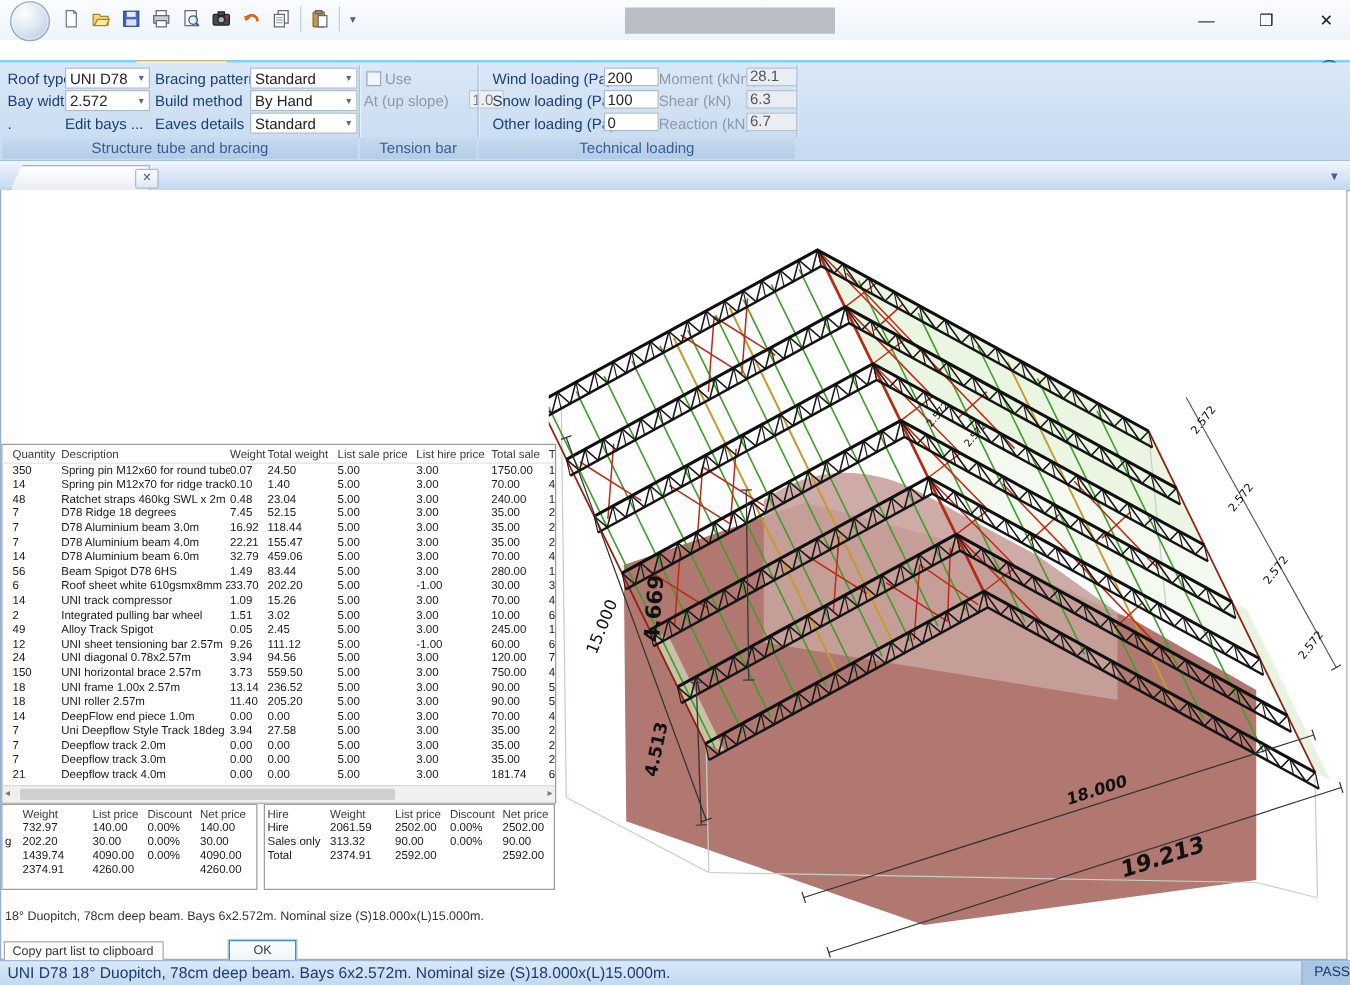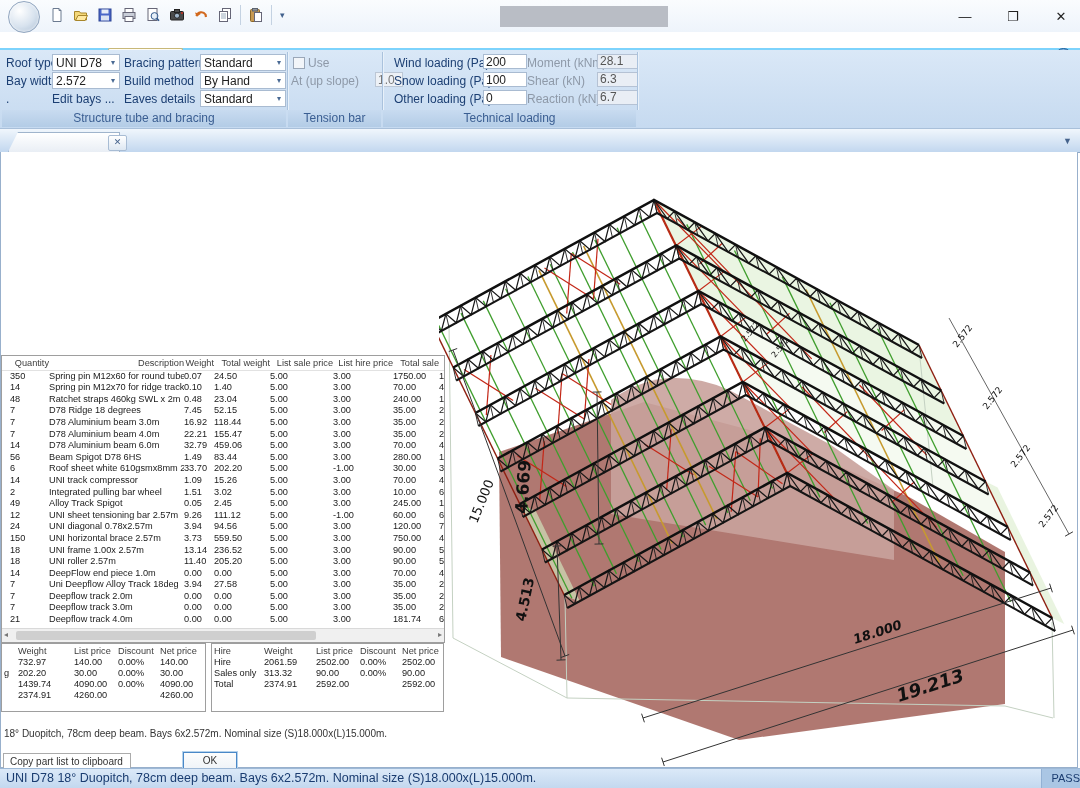--- a/index.html
+++ b/index.html
@@ -63,21 +63,21 @@
   #canvas{position:absolute;left:0;top:152px;width:1078px;height:616px;background:#fff;
     border:1px solid #98b0cc;border-top:none;box-sizing:border-box;}
   #scene{position:absolute;left:438px;top:0;}
   
   #tablebox{position:absolute;left:0;top:203px;width:444px;height:288px;background:#fff;
     border:1px solid #9e9e9e;box-sizing:border-box;overflow:hidden;}
   #parts-head,.prow{display:grid;grid-template-columns:39px 135px 30px 56px 63px 60px 46px 44px;
     padding-left:8px;}
   #parts-head{color:#3c3c3c;border-bottom:1px solid #e2e2e2;margin-top:2px;}
   .pcell,.phc{font-size:9.2px;line-height:11.6px;white-space:nowrap;overflow:hidden;color:#1a1a1a;}
-  .phc{color:#3c3c3c;text-align:right;}
+  .phc{color:#3c3c3c;}
   #hscroll{position:absolute;left:0;bottom:0;width:100%;height:13px;background:#f0f0f0;border-top:1px solid #d9d9d9;}
   #hthumb{position:absolute;left:14px;top:2px;width:300px;height:9px;background:#cfcfcf;border-radius:2px;}
   .harrow{position:absolute;top:1px;font-size:8px;color:#777;}
   #totals-left,#totals-right{position:absolute;top:491px;height:69px;background:#fff;border:1px solid #9e9e9e;
     box-sizing:border-box;overflow:hidden;padding:2px 0 0 2px;}
   #totals-left{left:0;width:205px;}
   #totals-right{left:210px;width:233px;}
   .tl-row{display:grid;grid-template-columns:14px 56px 44px 42px 44px;}
   .tr-row{display:grid;grid-template-columns:50px 52px 44px 42px 44px;}
   .tcell{font-size:9.2px;line-height:11px;white-space:nowrap;overflow:hidden;color:#1a1a1a;}
@@ -775,21 +775,21 @@
             <div class="pcell">DeepFlow end piece 1.0m</div>
             <div class="pcell">0.00</div>
             <div class="pcell">0.00</div>
             <div class="pcell">5.00</div>
             <div class="pcell">3.00</div>
             <div class="pcell">70.00</div>
             <div class="pcell">42.00</div>
           </div>
           <div class="prow">
             <div class="pcell">7</div>
-            <div class="pcell">Uni Deepflow Alloy Track 18deg</div>
+            <div class="pcell">Uni Deepflow Style Track 18deg</div>
             <div class="pcell">3.94</div>
             <div class="pcell">27.58</div>
             <div class="pcell">5.00</div>
             <div class="pcell">3.00</div>
             <div class="pcell">35.00</div>
             <div class="pcell">21.00</div>
           </div>
           <div class="prow">
             <div class="pcell">7</div>
             <div class="pcell">Deepflow track 2.0m</div>

